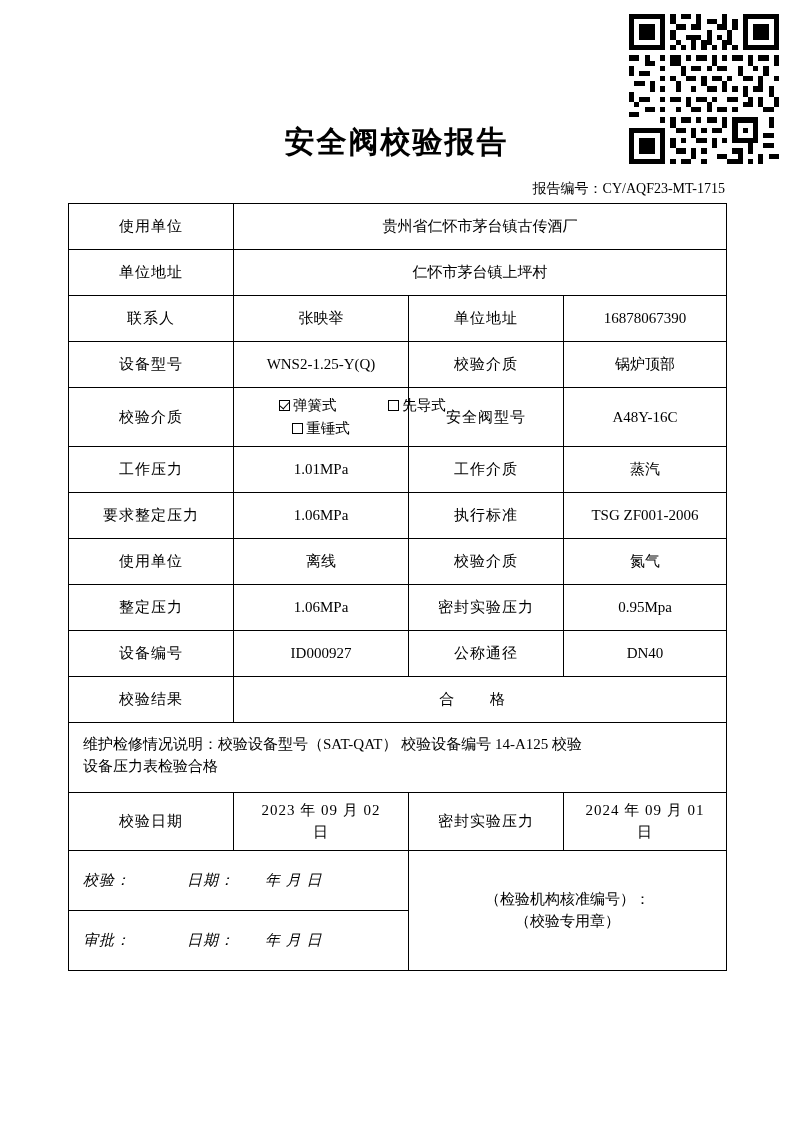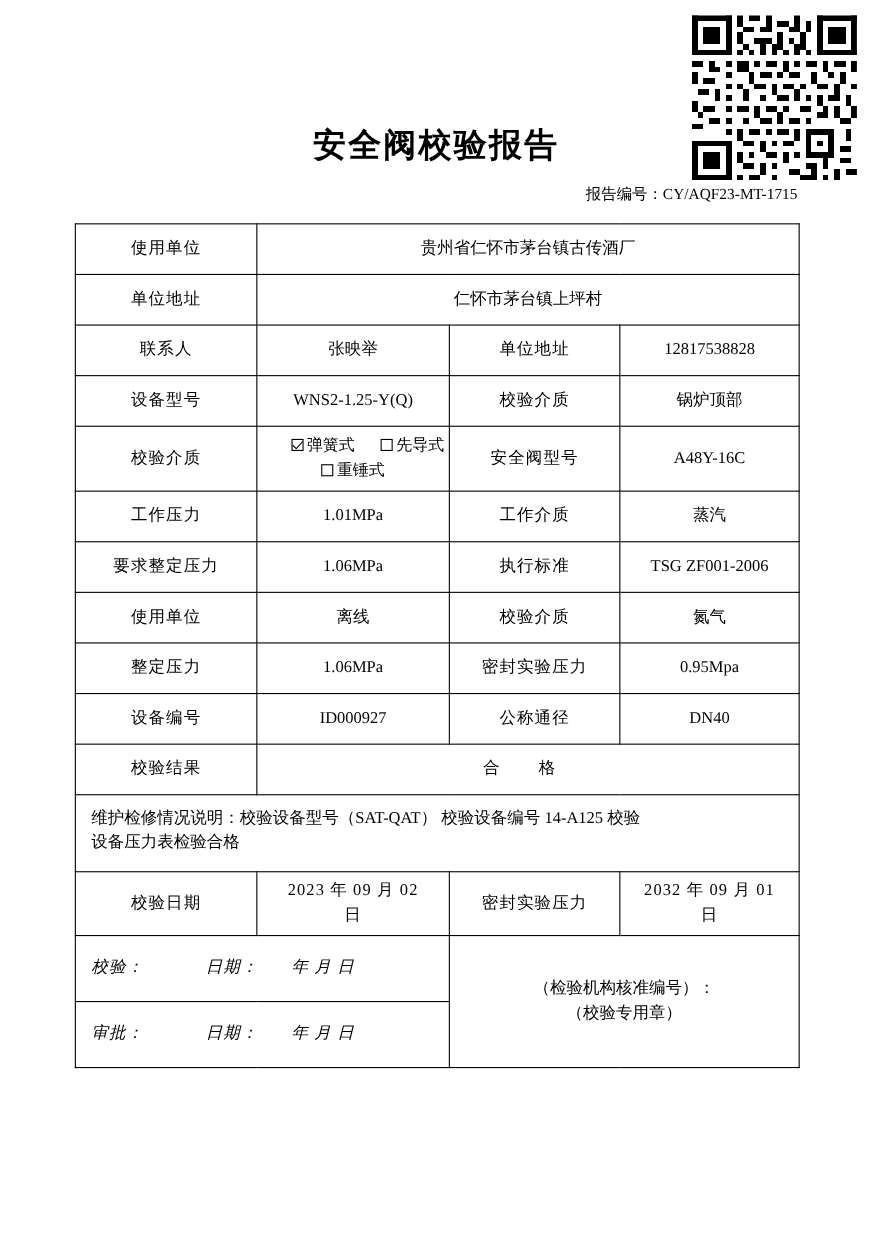--- a/index.html
+++ b/index.html
@@ -28,33 +28,33 @@
     top: 14px;
     right: 14px;
     width: 150px;
     height: 150px;
   }
   .qr-wrap svg { display: block; }
 
   
   .title {
     position: absolute;
-    top: 112px;
+    top: 122px;
     left: 0;
     width: 793px;
     text-align: center;
     font-size: 30px;
     font-weight: bold;
     letter-spacing: 2px;
     font-family: "Liberation Serif", "DejaVu Serif", serif;
   }
 
   .report-no {
     position: absolute;
-    top: 168px;
+    top: 180px;
     left: 0;
     width: 793px;
     text-align: right;
     padding-right: 68px;
     box-sizing: border-box;
     font-size: 14px;
   }
 
   
   table.doc {
@@ -100,21 +100,21 @@
     border: solid #000;
     border-width: 0 1.4px 1.4px 0;
     transform: rotate(42deg);
   }
   .type-line {
     display: block;
     white-space: nowrap;
   }
   .type-opt {
     display: inline-block;
-    margin: 0 10px;
+    margin: 0 24px;
     font-size: 14.5px;
   }
 
   .result-val {
     letter-spacing: 16px;
     font-size: 16px;
   }
 
   .note-cell {
     text-align: left !important;
@@ -327,21 +327,21 @@
         <td colspan="3">贵州省仁怀市茅台镇古传酒厂</td>
       </tr>
       <tr class="row-h">
         <td class="label">单位地址</td>
         <td colspan="3">仁怀市茅台镇上坪村</td>
       </tr>
       <tr class="row-h">
         <td class="label">联系人</td>
         <td>张映举</td>
         <td class="label">单位地址</td>
-        <td>12817538828</td>
+        <td>16878067390</td>
       </tr>
       <tr class="row-h">
         <td class="label">设备型号</td>
         <td>WNS2-1.25-Y(Q)</td>
         <td class="label">校验介质</td>
         <td>锅炉顶部</td>
       </tr>
       <tr class="row-h-type">
         <td class="label">校验介质</td>
         <td>
@@ -393,21 +393,21 @@
       <tr>
         <td colspan="4" class="note-cell">
           <span class="note-line1">维护检修情况说明：校验设备型号（SAT-QAT）   校验设备编号 14-A125   校验</span>
           <span class="note-line2">设备压力表检验合格</span>
         </td>
       </tr>
       <tr class="row-h">
         <td class="label">校验日期</td>
         <td class="date-val">2023 年 09 月 02 日</td>
         <td class="label">密封实验压力</td>
-        <td class="date-val">2032 年 09 月 01 日</td>
+        <td class="date-val">2024 年 09 月 01 日</td>
       </tr>
       <tr style="height:60px">
         <td colspan="2" class="sign-cell">
           <span>校验：</span><span class="sign-gap"></span><span>日期：</span><span class="sign-gap2"></span><span>年  月  日</span>
         </td>
         <td colspan="2" rowspan="2" class="seal-cell">
           <span class="seal-line">（检验机构核准编号）：</span>
           <span class="seal-line">（校验专用章）</span>
         </td>
       </tr>

